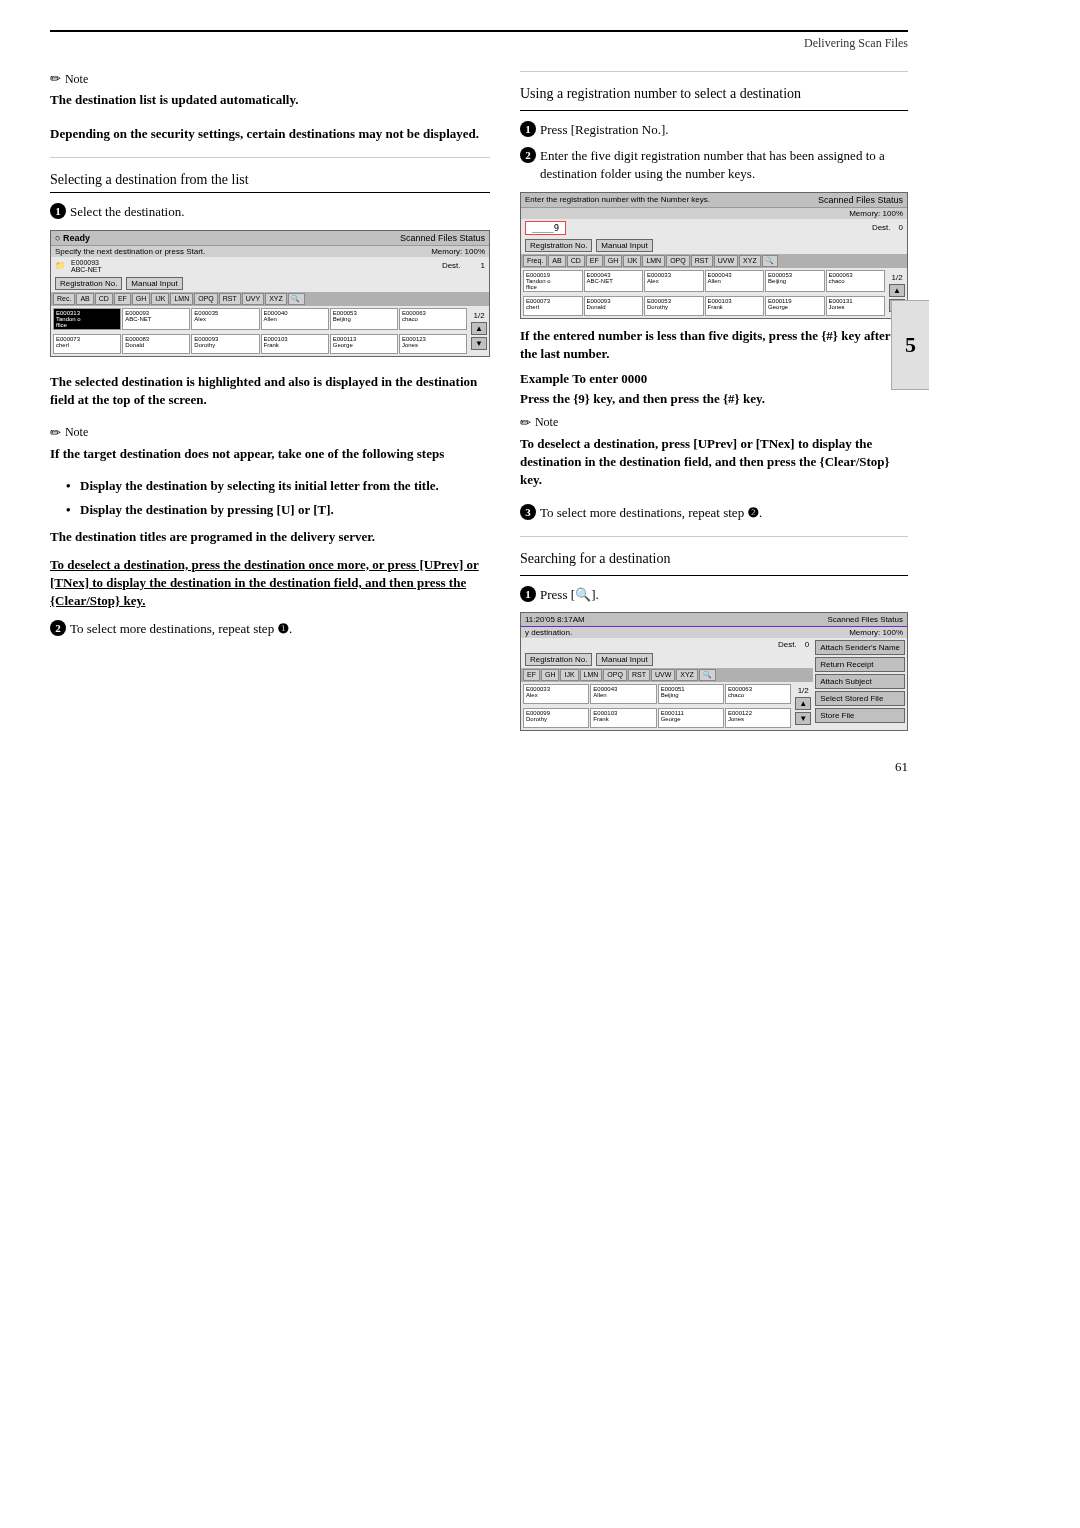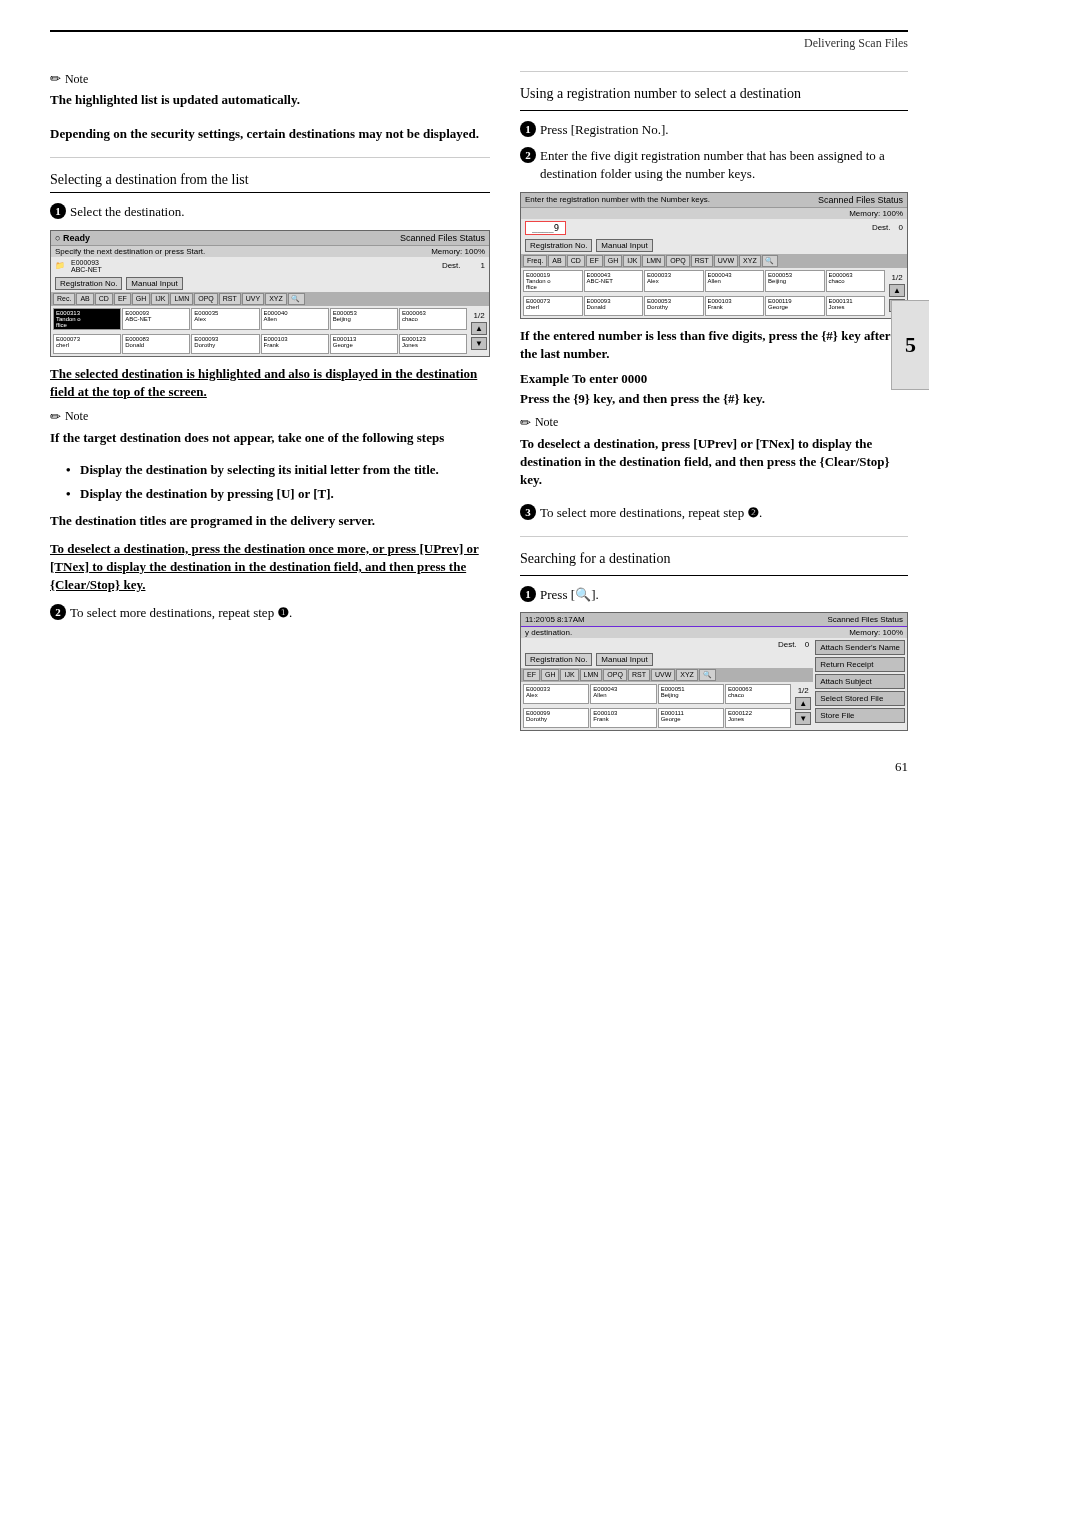--- a/index.html
+++ b/index.html
@@ -258,21 +258,21 @@
   </div>
 
   <div class="two-col">
 
     <div class="left-col">
 
       <div class="note-block">
         <div class="note-icon">
           <span>Note</span>
         </div>
-        <div class="bold-text">The highlighted list is updated automatically.</div>
+        <div class="bold-text">The destination list is updated automatically.</div>
         <br>
         <div class="bold-text">Depending on the security settings, certain destinations may not be displayed.</div>
       </div>
 
       <div class="divider-h"></div>
 
       <div class="section-title">Selecting a destination from the list</div>
 
       <div class="step-row">
         <span class="step-num">1</span>
@@ -350,21 +350,21 @@
             </div>
           </div>
           <div class="screen-pagination">
             <span>1/2</span>
             <div class="pg-btn">▲</div>
             <div class="pg-btn">▼</div>
           </div>
         </div>
       </div>
 
-      <div style="margin:8px 0;text-decoration:underline;">
+      <div style="margin:16px 0;">
         <span class="bold-text">The selected destination is highlighted and also is displayed in the destination field at the top of the screen.</span>
       </div>
 
       <div class="note-block">
         <div class="note-icon">
           <span>Note</span>
         </div>
         <div class="bold-text">If the target destination does not appear, take one of the following steps</div>
       </div>
 

